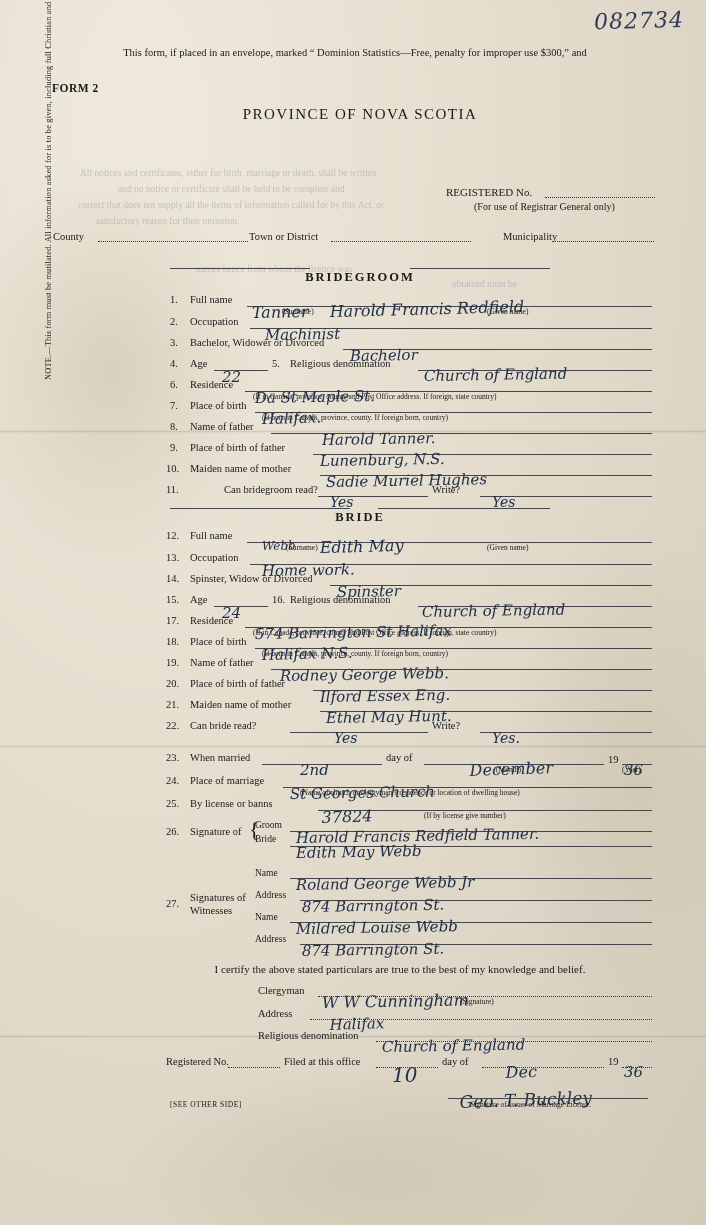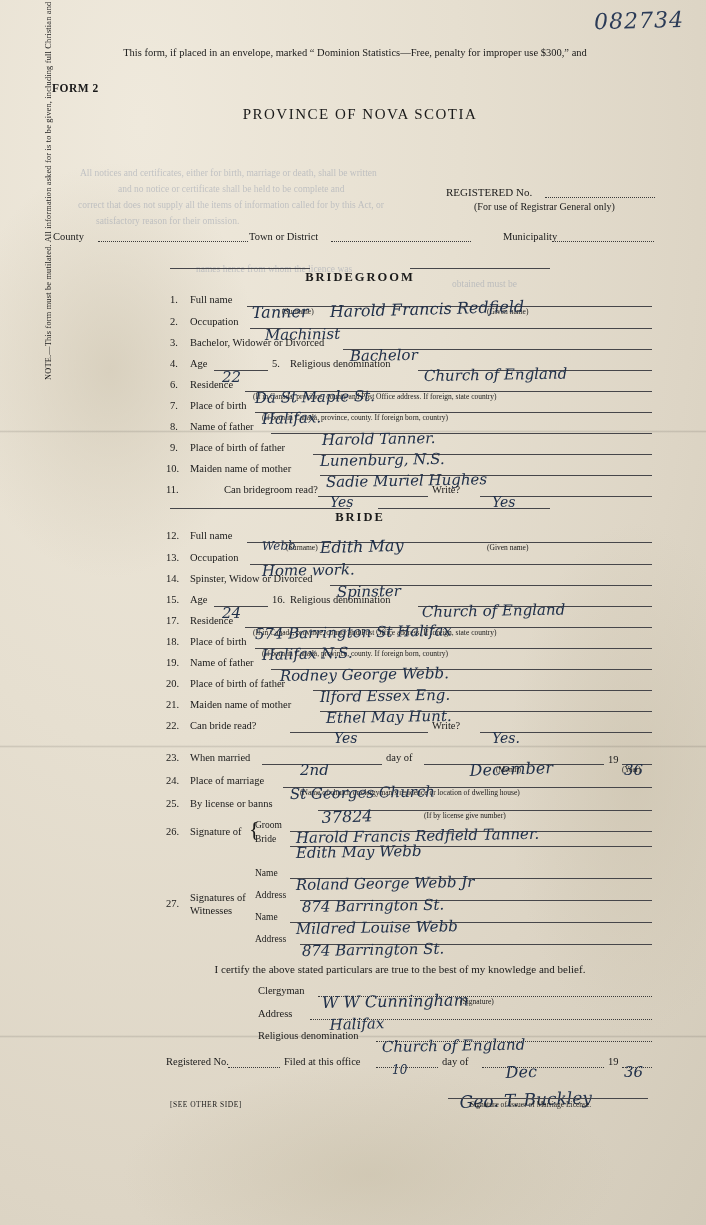--- a/index.html
+++ b/index.html
@@ -311,21 +311,21 @@
   <div class="hw" style="left:330px;top:1016px;font-size:15px;transform:rotate(-2deg);">Halifax</div>
 
   <div class="txt" style="left:258px;top:1030px;">Religious denomination</div>
   <div class="dots" style="left:376px;top:1041px;width:276px;"></div>
   <div class="hw" style="left:382px;top:1038px;font-size:15px;transform:rotate(-1deg);">Church of England</div>
 
   <div class="txt" style="left:166px;top:1056px;">Registered No.</div>
   <div class="dots" style="left:228px;top:1067px;width:52px;"></div>
   <div class="txt" style="left:284px;top:1056px;">Filed at this office</div>
   <div class="dots" style="left:376px;top:1067px;width:62px;"></div>
-  <div class="hw" style="left:392px;top:1063px;font-size:12px;">10</div>
+  <div class="hw" style="left:392px;top:1063px;font-size:20px;">10</div>
   <div class="txt" style="left:442px;top:1056px;">day of</div>
   <div class="dots" style="left:482px;top:1067px;width:122px;"></div>
   <div class="hw" style="left:506px;top:1063px;font-size:16px;transform:rotate(-2deg);">Dec</div>
   <div class="txt" style="left:608px;top:1056px;">19</div>
   <div class="dots" style="left:622px;top:1067px;width:30px;"></div>
   <div class="hw" style="left:624px;top:1063px;font-size:15px;">36</div>
 
   <div class="hw" style="left:460px;top:1092px;font-size:17px;transform:rotate(-2deg);">Geo. T. Buckley</div>
   <div class="line" style="left:448px;top:1098px;width:200px;"></div>
   <div class="txt xsm" style="left:470px;top:1100px;">Signature of Issuer of Marriage License.</div>

